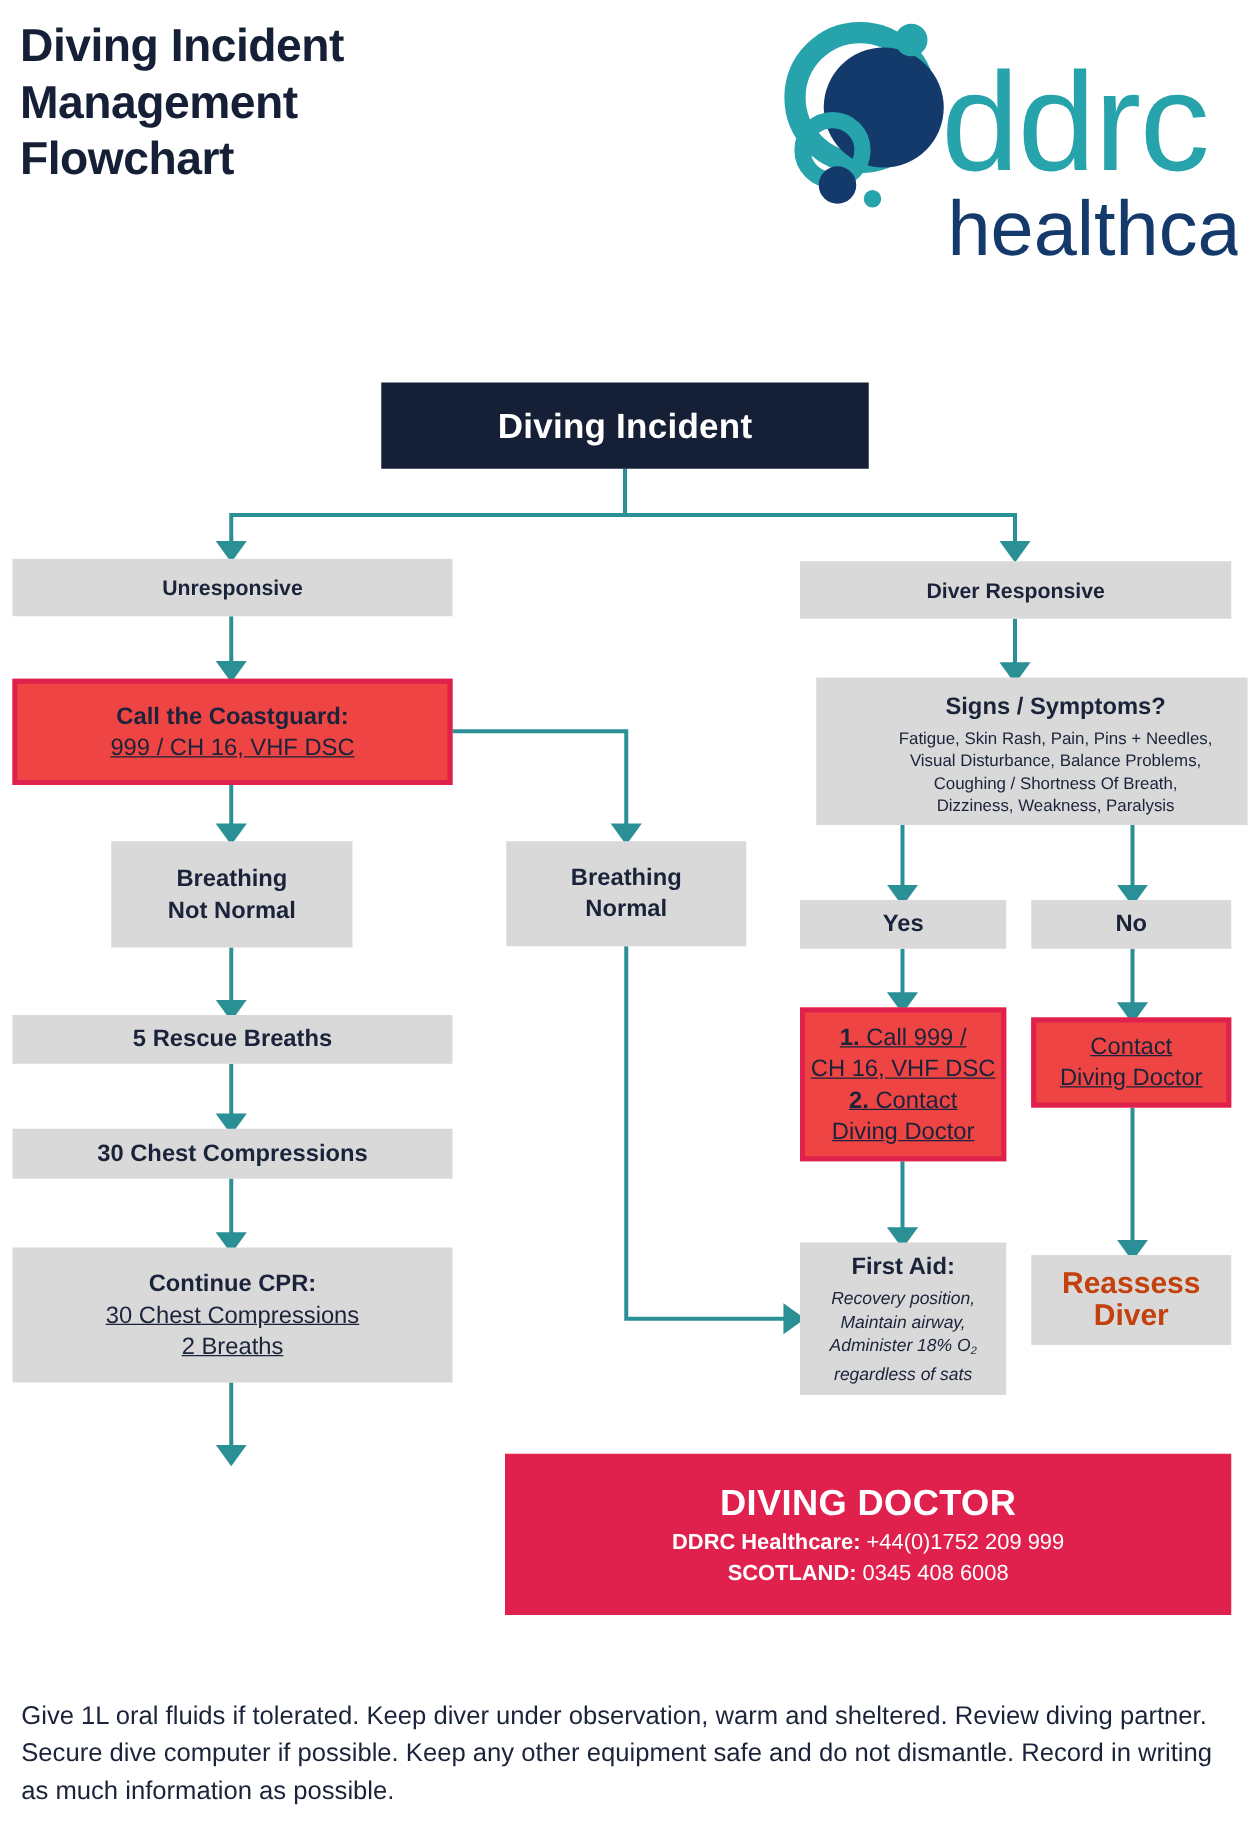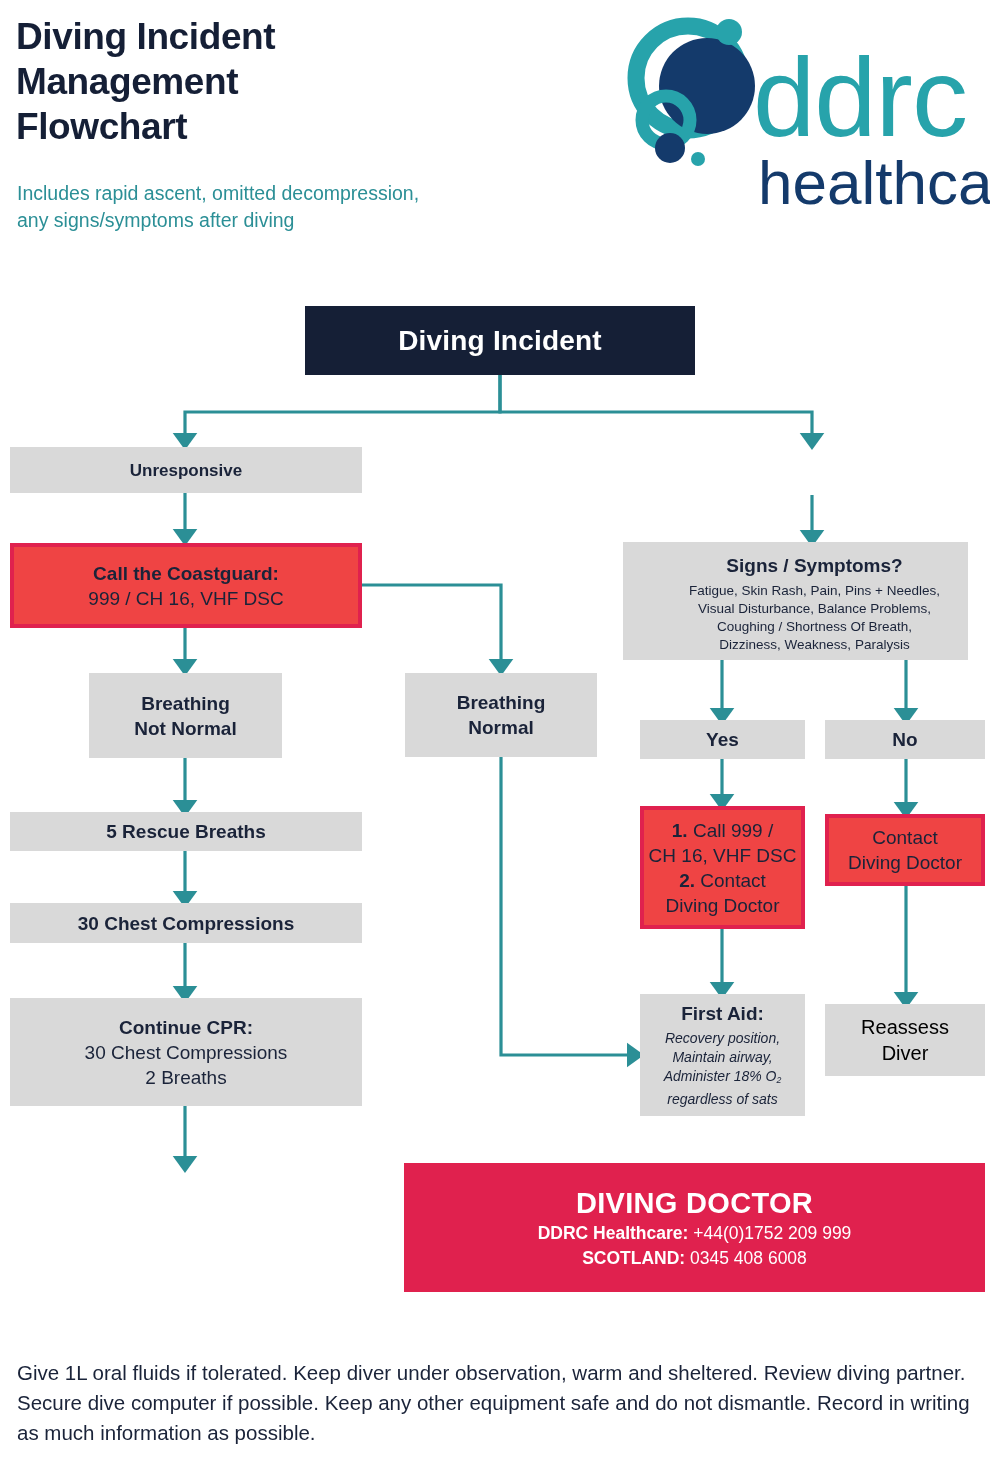--- a/index.html
+++ b/index.html
@@ -28,22 +28,22 @@
     background:#d9d9d9;
     display:flex;flex-direction:column;align-items:center;justify-content:center;
     text-align:center;
   }
   .box.redline{border:4px solid #e0214e;background:#ef4444;}
   .box.head{background:#151f36;}
 
   .l1{font-size:28px;font-weight:bold;color:#ffffff;letter-spacing:.2px;}
   .l2{font-size:17px;font-weight:bold;color:#1a2339;line-height:23px;}
   .l3{font-size:19px;font-weight:bold;color:#1a2339;line-height:25px;}
-  .l3n{font-size:19px;font-weight:normal;color:#1a2339;line-height:25px;}
-  .l4{font-size:20px;font-weight:normal;color:#000000;line-height:26px;}
+  .l3n{font-size:19px;font-weight:normal;color:#1a2339;line-height:25px;text-decoration:underline;}
+  .l4{font-size:24px;font-weight:bold;color:#c2410c;line-height:26px;}
   .sm{font-size:13.5px;font-weight:normal;color:#1a2339;line-height:18px;}
   .sm2{font-size:14px;font-weight:normal;color:#1a2339;line-height:19px;font-style:italic;}
   .wrap{white-space:pre-line;}
   .nb{font-weight:bold;}
 
   
   .banner{
     position:absolute;background:#e0214e;box-sizing:border-box;
     display:flex;flex-direction:column;align-items:center;justify-content:center;
     color:#ffffff;text-align:center;
@@ -62,22 +62,20 @@
   sub{font-size:.62em;vertical-align:-0.22em;}
 </style>
 </head>
 <body>
 
 <div class="stage">
 
   <div class="title">Diving Incident
 Management
 Flowchart</div>
-  <div class="subtitle">Includes rapid ascent, omitted decompression,
-any signs/symptoms after diving</div>
 
   <div class="logo">
     <svg viewBox="0 0 380 240" width="380" height="240">
       <g>
         <circle cx="78" cy="70" r="52" fill="none" stroke="#27a3ab" stroke-width="17"></circle>
         <circle cx="97" cy="78" r="48" fill="#143a6b"></circle>
         <circle cx="56" cy="112" r="24" fill="none" stroke="#27a3ab" stroke-width="13"></circle>
         <circle cx="60" cy="140" r="15" fill="#143a6b"></circle>
         <circle cx="88" cy="151" r="7" fill="#27a3ab"></circle>
         <circle cx="119" cy="24" r="13" fill="#27a3ab"></circle>
@@ -120,20 +118,23 @@
   </svg>
 
   <div class="box head" style="left:305px;top:306px;width:390px;height:69px;">
     <div class="l1">Diving Incident</div>
   </div>
 
   <div class="box" style="left:10px;top:447px;width:352px;height:46px;">
     <div class="l2">Unresponsive</div>
   </div>
 
+  <div class="box" style="left:640px;top:449px;width:345px;height:46px;">
+    <div class="l2">Diver Responsive</div>
+  </div>
 
   <div class="box redline" style="left:10px;top:543px;width:352px;height:85px;">
     <div class="l3">Call the Coastguard:</div>
     <div class="l3n">999 / CH 16, VHF DSC</div>
   </div>
 
   <div class="box" style="left:89px;top:673px;width:193px;height:85px;">
     <div class="l3 wrap">Breathing
 Not Normal</div>
   </div>
@@ -151,21 +152,21 @@
     <div class="l3">30 Chest Compressions</div>
   </div>
 
   <div class="box" style="left:10px;top:998px;width:352px;height:108px;justify-content:center;">
     <div class="l3">Continue CPR:</div>
     <div class="l3n wrap">30 Chest Compressions
 2 Breaths</div>
   </div>
 
 
-  <div class="box" style="left:623px;top:542px;width:345px;height:118px;padding-top:4px;padding-left:38px;">
+  <div class="box" style="left:653px;top:542px;width:345px;height:118px;padding-top:4px;padding-left:38px;">
     <div class="l3" style="margin-bottom:4px;">Signs / Symptoms?</div>
     <div class="sm wrap">Fatigue, Skin Rash, Pain, Pins + Needles,
 Visual Disturbance, Balance Problems,
 Coughing / Shortness Of Breath,
 Dizziness, Weakness, Paralysis</div>
   </div>
 
   <div class="box" style="left:640px;top:720px;width:165px;height:39px;">
     <div class="l3">Yes</div>
   </div>

